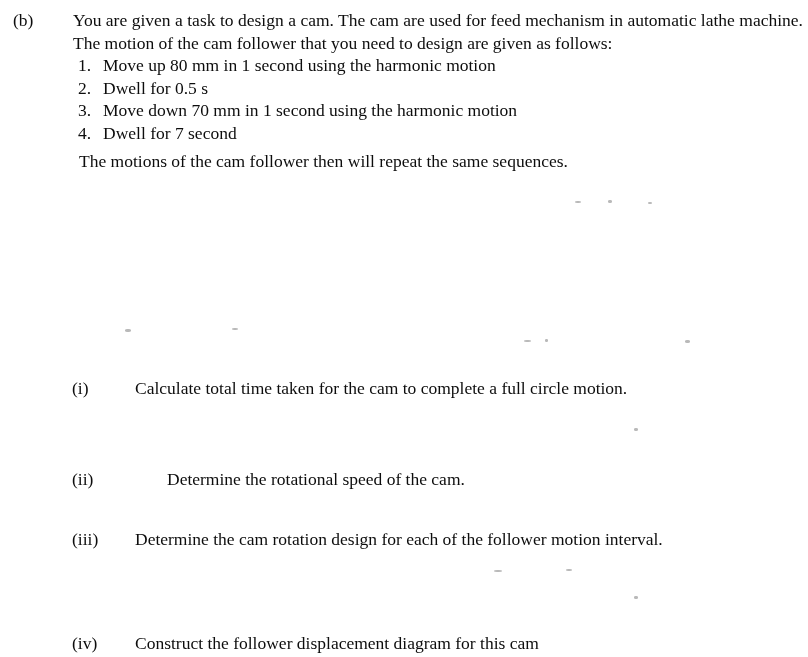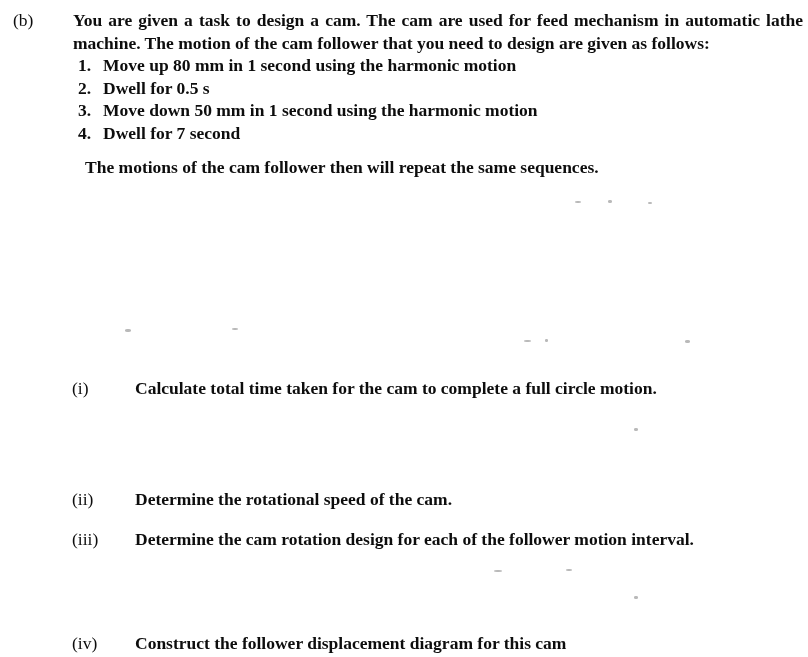--- a/index.html
+++ b/index.html
@@ -34,21 +34,20 @@
     flex: 0 0 auto;
     font-size: 17.5px;
     line-height: 22.5px;
     white-space: nowrap;
   }
 
   .bodycol {
     flex: 1 1 auto;
     font-size: 17.5px;
     line-height: 22.5px;
-    font-weight: bold;
   }
 
   
   #part-b {
     left: 13px;
     top: 9px;
     width: 790px;
   }
 
   #part-b .marker {
@@ -87,42 +86,42 @@
     width: 25px;
     white-space: nowrap;
   }
 
   ol.motion-list li .txt {
     flex: 1 1 auto;
     white-space: nowrap;
   }
 
   .closing {
-    margin: 12px;
+    margin: 6px;
     font-size: 17.5px;
     line-height: 22.5px;
     white-space: nowrap;
   }
 
   
   .subq {
     left: 72px;
     width: 730px;
   }
 
   .subq .marker {
     width: 63px;
   }
 
   .subq .bodycol {
     white-space: nowrap;
   }
 
   #subq-i   { top: 377px; }
-  #subq-ii  { top: 488px; }
+  #subq-ii  { top: 468px; gap: 32px; }
   #subq-iii { top: 528px; }
   #subq-iv  { top: 632px; }
 
   
   #subq-iv .bodycol .clipped-line {
     display: block;
     height: 6px;
     overflow: hidden;
     opacity: 0.33;
     white-space: nowrap;
@@ -153,21 +152,21 @@
         <li>
           <span class="num">1.</span>
           <span class="txt">Move up 80 mm in 1 second using the harmonic motion</span>
         </li>
         <li>
           <span class="num">2.</span>
           <span class="txt">Dwell for 0.5 s</span>
         </li>
         <li>
           <span class="num">3.</span>
-          <span class="txt">Move down 50 mm in 1 second using the harmonic motion</span>
+          <span class="txt">Move down 70 mm in 1 second using the harmonic motion</span>
         </li>
         <li>
           <span class="num">4.</span>
           <span class="txt">Dwell for 7 second</span>
         </li>
       </ol>
 
       <p class="closing">The motions of the cam follower then will repeat the same sequences.</p>
 
     </div>

